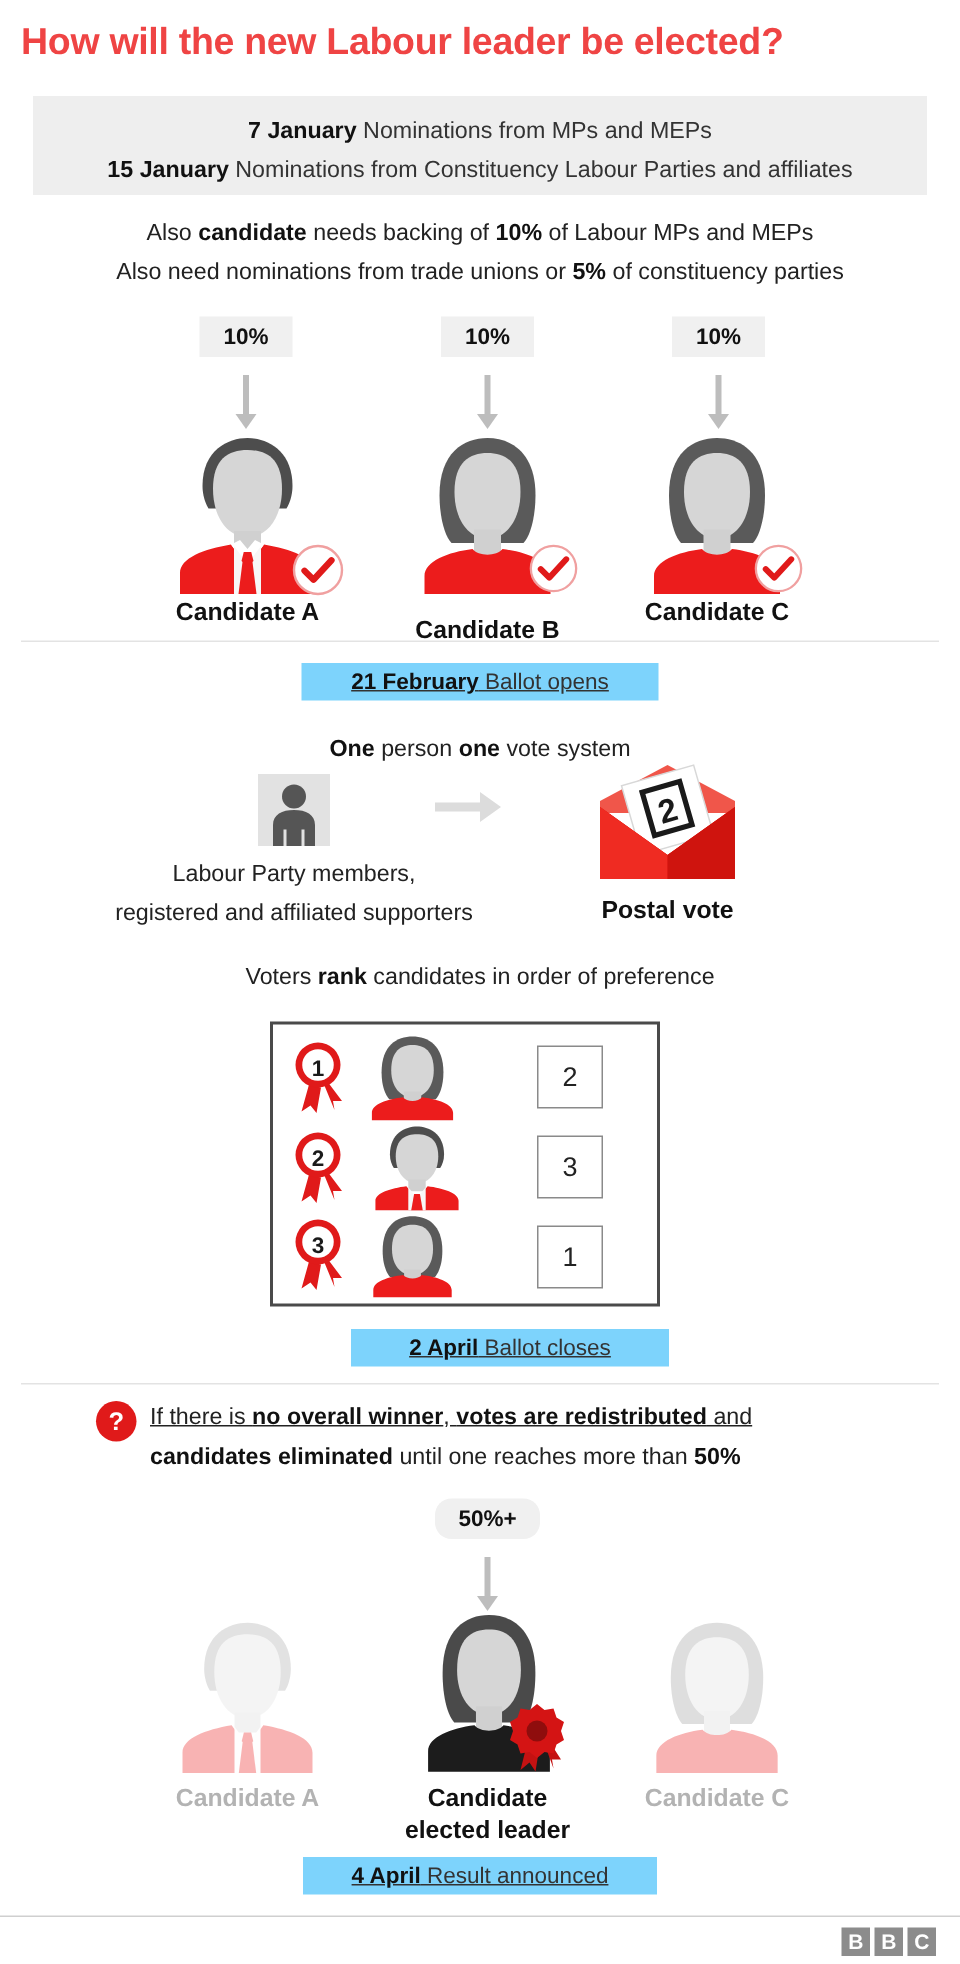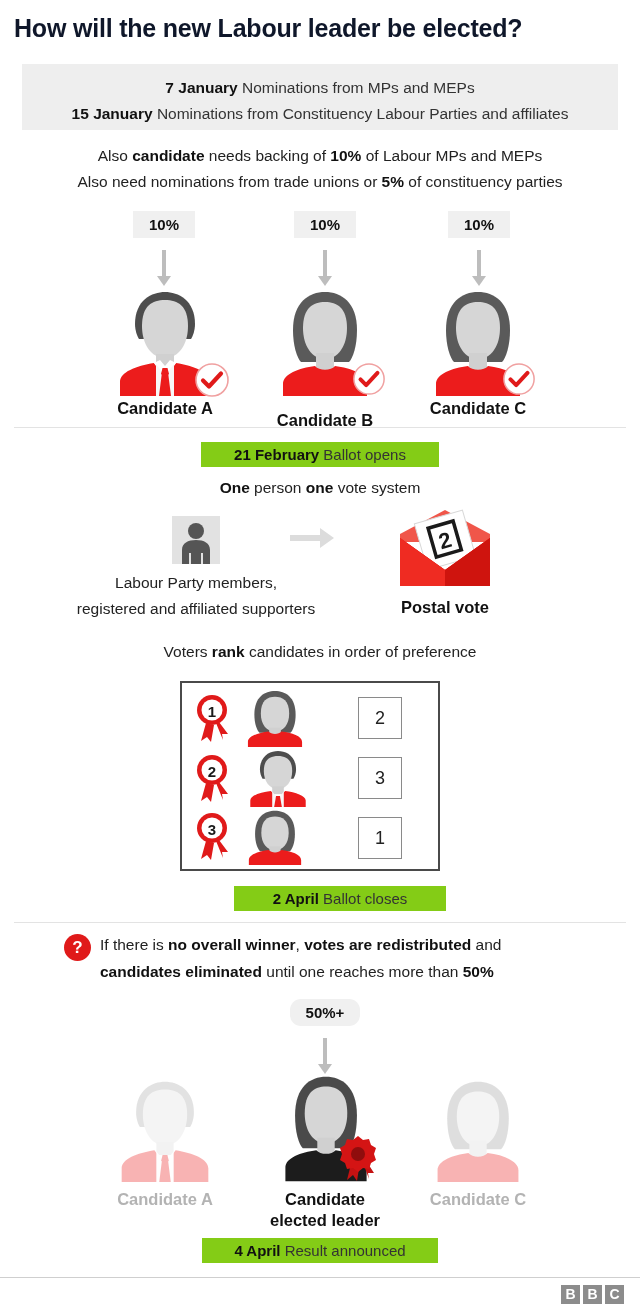--- a/index.html
+++ b/index.html
@@ -5,31 +5,31 @@
   html,body{margin:0;padding:0;background:#fff;}
   body{
     width:640px;height:1309px;position:relative;overflow:hidden;
     font-family:"Liberation Sans", sans-serif;color:#222;
     -webkit-font-smoothing:antialiased;
   }
   .wrap{position:relative;width:640px;height:1309px;}
 
   .title{
     position:absolute;left:14px;top:14px;width:612px;
-    font-size:25px;font-weight:bold;color:#0f172a;letter-spacing:-0.2px;
+    font-size:25px;font-weight:bold;color:#ef4444;letter-spacing:-0.2px;
   }
 
   
   .band{
     position:absolute;background:#eeeeee;text-align:center;
     font-size:15.5px;color:#333;line-height:1.5;
   }
   .pill{
-    position:absolute;background:#84cc16;text-align:center;
-    font-size:15px;color:#333;padding:4px 10px;white-space:nowrap;
+    position:absolute;background:#7dd3fc;text-align:center;
+    font-size:15px;color:#333;padding:4px 10px;white-space:nowrap;text-decoration:underline;
   }
   .plain{
     position:absolute;text-align:center;font-size:15.5px;color:#222;
   }
   b{font-weight:bold;color:#111;}
 
   .divider{position:absolute;left:14px;width:612px;height:1px;background:#e3e3e3;}
 
   
   .chip{
@@ -177,21 +177,21 @@
     </svg>
   </div>
   <div class="caption" style="left:398px;top:399px;width:160px;">Candidate C</div>
 
   <div class="divider" style="top:427px;"></div>
 
   <div class="pill" style="left:201px;top:442px;width:218px;">
     <b>21 February</b><span> Ballot opens</span>
   </div>
 
-  <div class="plain" style="left:0;top:479px;width:640px;">
+  <div class="plain" style="left:0;top:491px;width:640px;">
     <b>One</b><span> person </span><b>one</b><span> vote system</span>
   </div>
 
   <div class="person" style="left:172px;top:516px;width:48px;height:48px;background:#e2e2e2;">
     <svg width="48" height="48" viewBox="0 0 48 48">
       <circle cx="24" cy="15" r="8" fill="#555"></circle>
       <path d="M10 48 L10 34 C10 27, 16 24, 24 24 C32 24, 38 27, 38 34 L38 48 L31 48 L31 37 L29 37 L29 48 L19 48 L19 37 L17 37 L17 48 Z" fill="#555"></path>
     </svg>
   </div>
 
@@ -279,21 +279,21 @@
     <div class="numbox" style="left:176px;top:134px;width:42px;height:40px;">1</div>
   </div>
 
   <div class="pill" style="left:214px;top:886px;width:192px;margin-left:20px;">
     <b>2 April</b><span> Ballot closes</span>
   </div>
 
   <div class="divider" style="top:922px;"></div>
 
   <div class="qmark" style="left:64px;top:934px;">?</div>
-  <div class="plain" style="left:100px;top:936px;width:500px;text-align:left;">
+  <div class="plain" style="left:100px;top:936px;width:500px;text-align:left;text-decoration:underline;">
     <span>If there is </span><b>no overall winner</b><span>, </span><b>votes are redistributed</b><span> and</span>
   </div>
   <div class="plain" style="left:100px;top:963px;width:500px;text-align:left;">
     <b>candidates eliminated</b><span> until one reaches more than </span><b>50%</b>
   </div>
 
   <div class="chip wide" style="left:290px;top:999px;">50%+</div>
 
   <div class="arrowdown" style="left:318px;top:1038px;">
     <div class="shaft"></div>

